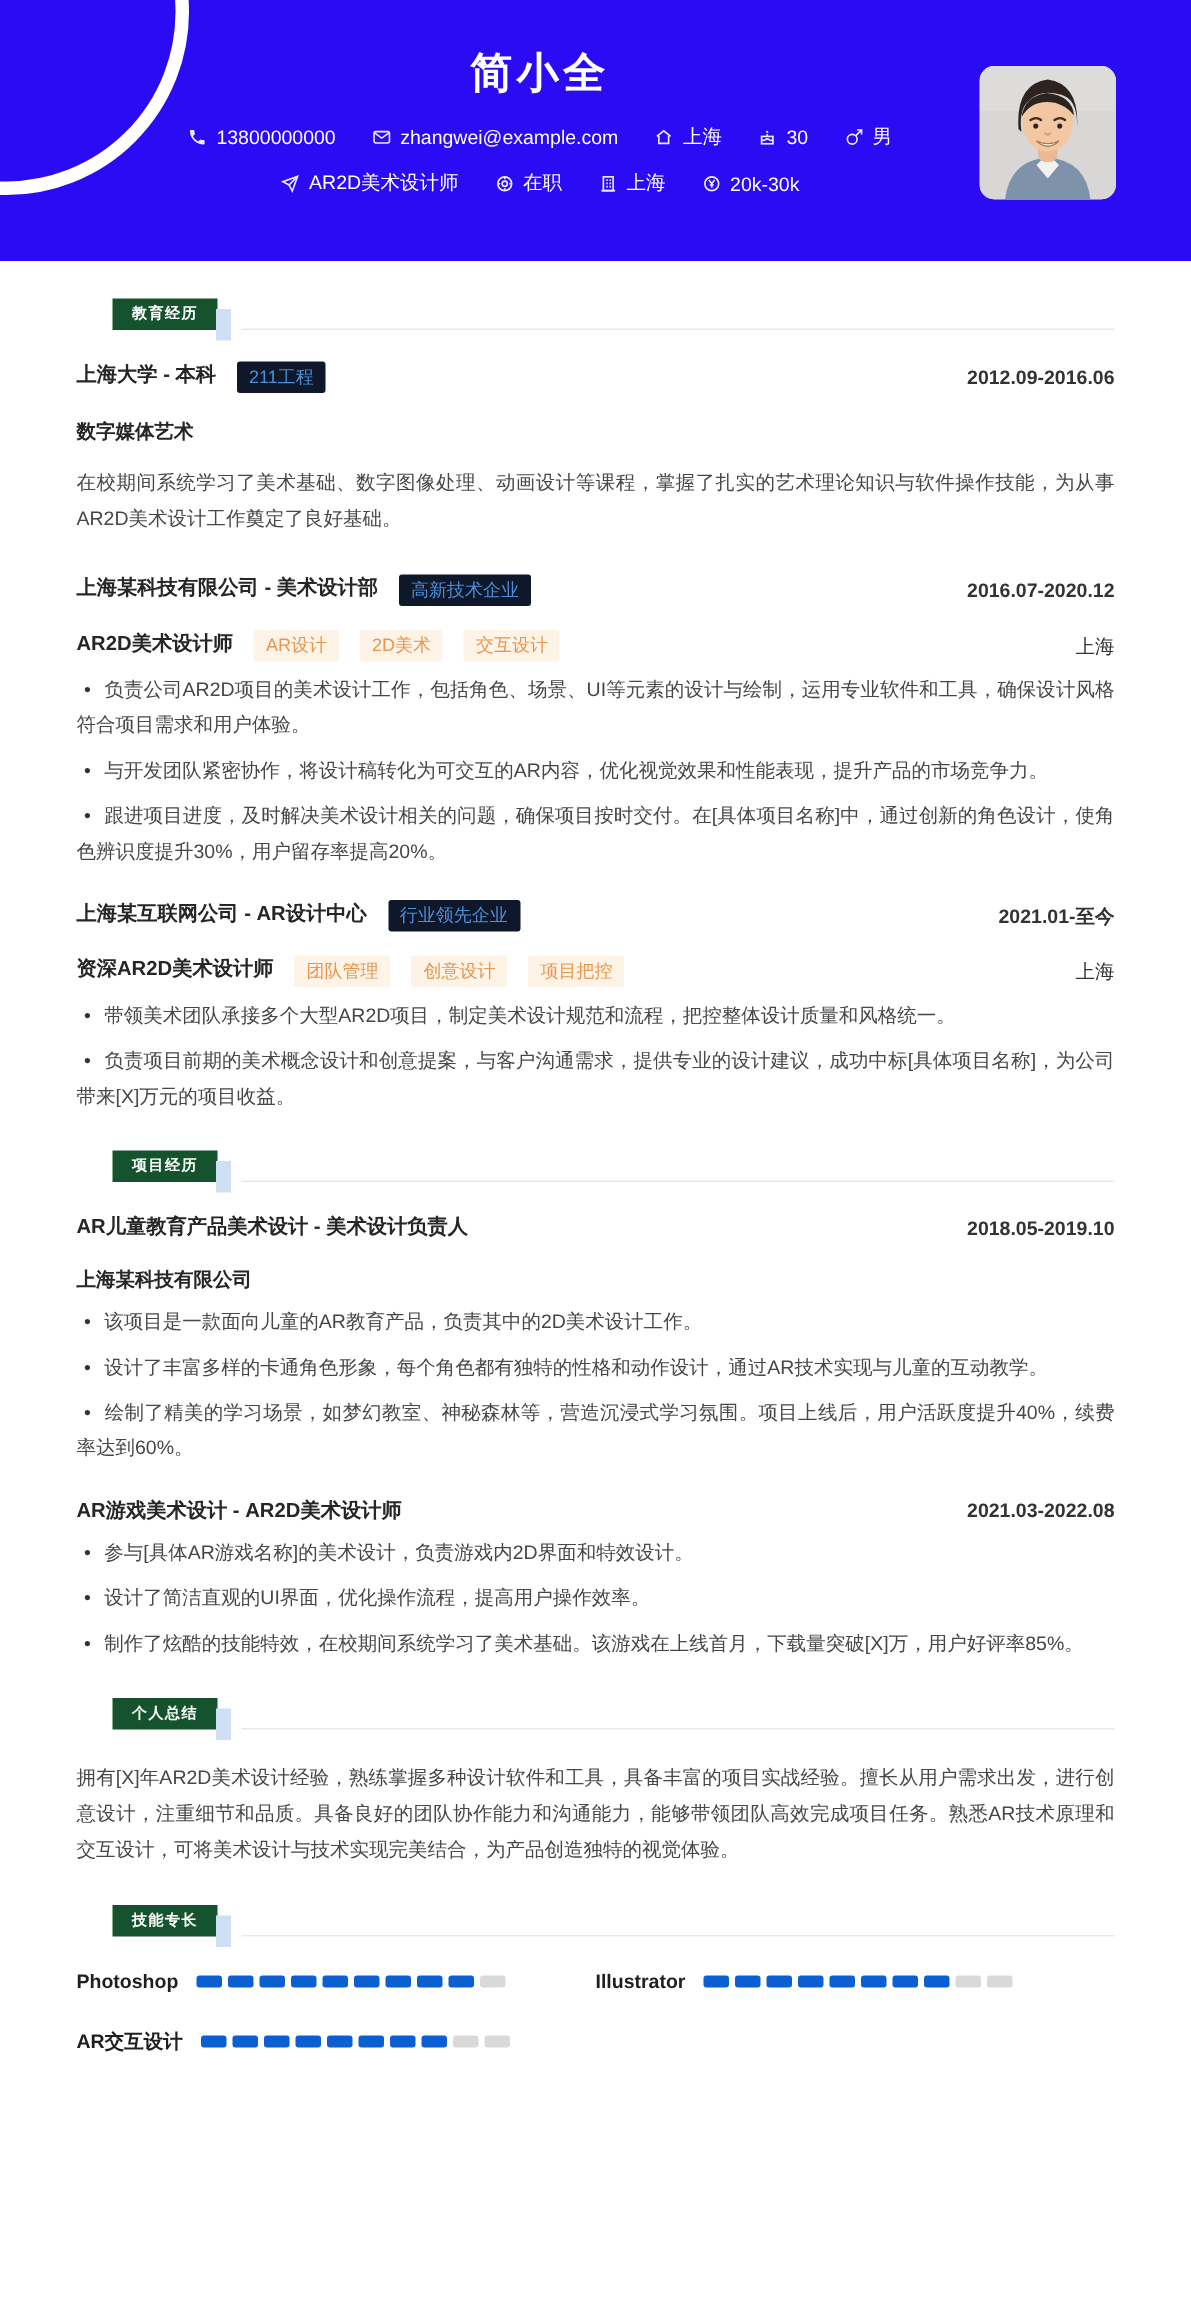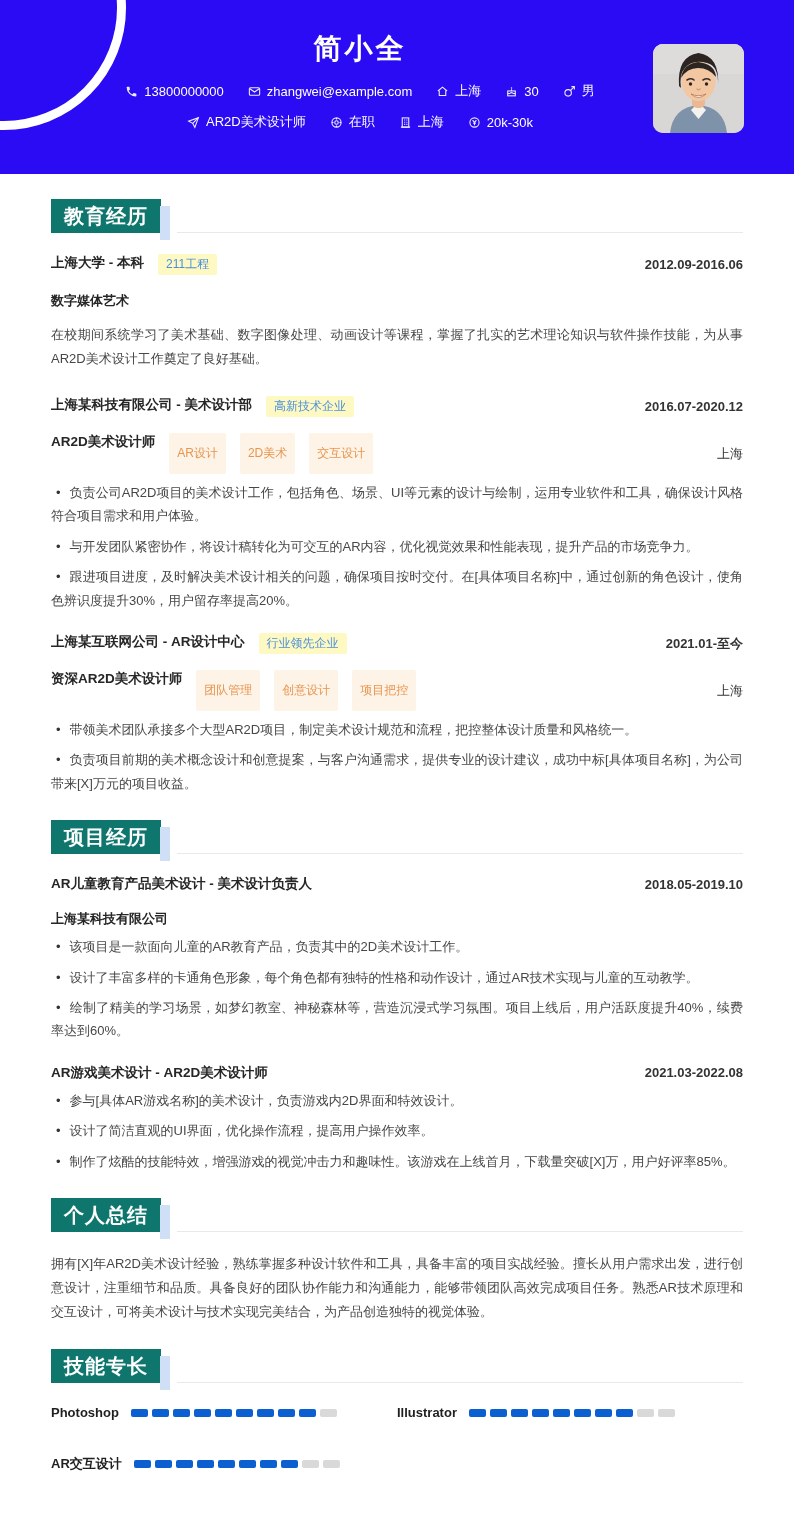--- a/index.html
+++ b/index.html
@@ -56,50 +56,51 @@
     overflow:hidden;
     background:#d9d7d5;
   }
   .photo svg{display:block;width:100%;height:100%;}
   
   .content{padding:0 51px 26px 51px;}
   .section{margin-top:25px;}
   .sec-head{display:flex;align-items:flex-end;}
   .badge{
     position:relative;
-    background:#0f766e;
+    background:#14532d;
     color:#fff;
-    font-size:20px;
+    font-size:10px;
     font-weight:bold;
     padding:4px 13px;
     line-height:1.3;
     letter-spacing:1px;
+    margin-left:24px;
   }
   .badge::after{
     content:"";
     position:absolute;
     right:-9px;top:7px;
     width:10px;height:100%;
     background:#cfe0f6;
   }
   .rule{flex:1;border-bottom:1px solid #e9e9e9;margin-left:16px;}
   .row{display:flex;justify-content:space-between;align-items:center;margin-top:21px;}
   .row-left{display:flex;gap:14px;}
   .item-title{font-size:13.5px;font-weight:bold;color:#262626;}
-  .tag-blue{background:#fef9c3;color:#4b8fd9;font-size:12px;padding:2px 8px;border-radius:2px;}
-  .tag-orange{background:#fdf3e7;color:#e8954f;font-size:12px;padding:12px 8px;border-radius:2px;}
+  .tag-blue{background:#0f172a;color:#4b8fd9;font-size:12px;padding:2px 8px;border-radius:2px;}
+  .tag-orange{background:#fdf3e7;color:#e8954f;font-size:12px;padding:2px 8px;border-radius:2px;}
   .date{font-size:13px;font-weight:bold;color:#333;}
   .loc{font-size:13px;color:#333;}
   .sub-title{font-size:13px;font-weight:bold;color:#262626;margin-top:17px;}
   .para{font-size:13px;line-height:1.85;color:#474747;margin-top:13px;text-align:justify;}
   .bullets{margin-top:6px;}
   .bullet{font-size:13px;line-height:1.8;color:#474747;margin-top:7px;text-align:justify;}
   .bullet .dot{margin:0 9px 0 5px;color:#333;}
   
-  .skills-grid{display:grid;grid-template-columns:1fr 1fr;row-gap:35px;margin-top:22px;}
+  .skills-grid{display:grid;grid-template-columns:1fr 1fr;row-gap:24px;margin-top:22px;}
   .skill{display:flex;align-items:center;}
   .skill-name{font-size:13px;font-weight:bold;color:#1f1f1f;margin-right:12px;}
   .bar{display:inline-flex;gap:4px;}
   .seg{width:17px;height:8px;border-radius:2px;display:inline-block;}
   .seg.on{background:#0b5fd0;}
   .seg.off{background:#d9d9d9;}
 </style>
 </head>
 <body>
 
@@ -290,21 +291,21 @@
     </div>
 
     <div style="margin-top:10px;">
       <div class="row">
         <span class="item-title">AR游戏美术设计 - AR2D美术设计师</span>
         <span class="date">2021.03-2022.08</span>
       </div>
       <div class="bullets">
         <div class="bullet"><span class="dot">•</span><span>参与[具体AR游戏名称]的美术设计，负责游戏内2D界面和特效设计。</span></div>
         <div class="bullet"><span class="dot">•</span><span>设计了简洁直观的UI界面，优化操作流程，提高用户操作效率。</span></div>
-        <div class="bullet"><span class="dot">•</span><span>制作了炫酷的技能特效，增强游戏的视觉冲击力和趣味性。该游戏在上线首月，下载量突破[X]万，用户好评率85%。</span></div>
+        <div class="bullet"><span class="dot">•</span><span>制作了炫酷的技能特效，在校期间系统学习了美术基础。该游戏在上线首月，下载量突破[X]万，用户好评率85%。</span></div>
       </div>
     </div>
   </div>
 
   <div class="section">
     <div class="sec-head">
       <div class="badge"><span>个人总结</span></div>
       <div class="rule"></div>
     </div>
     <div class="para" style="margin-top:20px;">拥有[X]年AR2D美术设计经验，熟练掌握多种设计软件和工具，具备丰富的项目实战经验。擅长从用户需求出发，进行创意设计，注重细节和品质。具备良好的团队协作能力和沟通能力，能够带领团队高效完成项目任务。熟悉AR技术原理和交互设计，可将美术设计与技术实现完美结合，为产品创造独特的视觉体验。</div>

